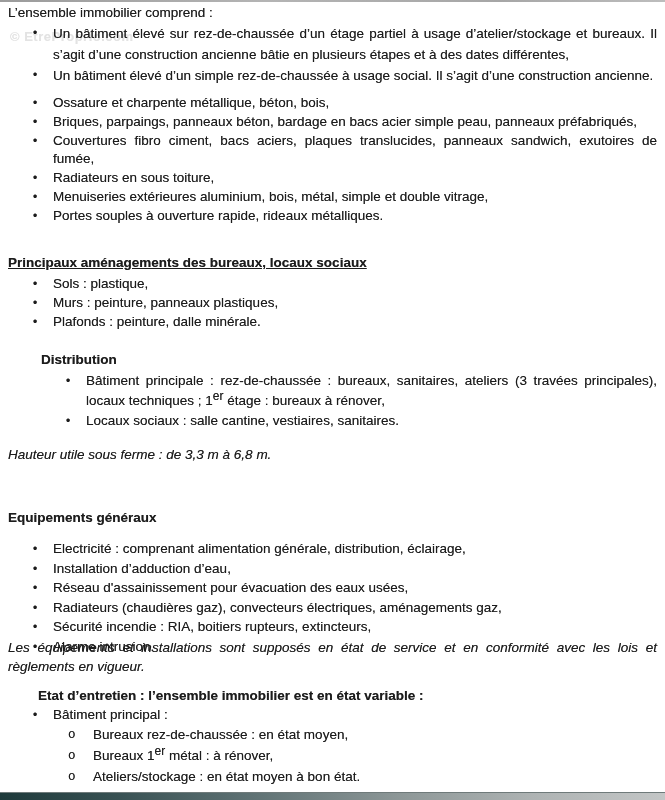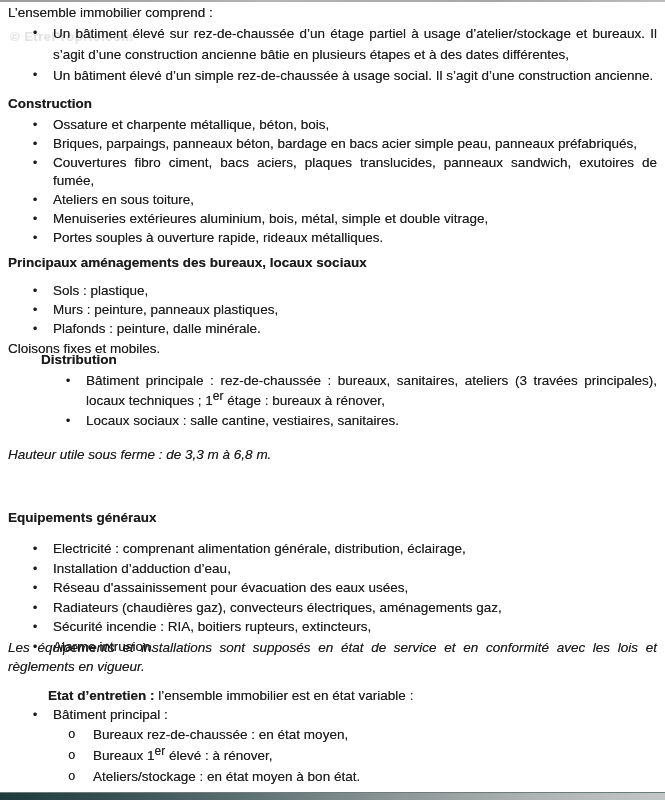--- a/index.html
+++ b/index.html
@@ -53,62 +53,60 @@
       <span class="m">•</span>
       <div class="t just" style="line-height:21px;">Un bâtiment élevé sur rez-de-chaussée d’un étage partiel à usage d’atelier/stockage et bureaux. Il s’agit d’une construction ancienne bâtie en plusieurs étapes et à des dates différentes,</div>
     </div>
     <div class="li" style="margin-bottom:0;">
       <span class="m">•</span>
       <div class="t" style="line-height:21px;">Un bâtiment élevé d’un simple rez-de-chaussée à usage social. Il s’agit d’une construction ancienne.</div>
     </div>
   </div>
 
   <div class="sec" style="top:94px;">
-    <div class="heading" style="margin-bottom:3px;">Construction</div>
     <div class="li">
       <span class="m">•</span>
       <div class="t">Ossature et charpente métallique, béton, bois,</div>
     </div>
     <div class="li">
       <span class="m">•</span>
       <div class="t">Briques, parpaings, panneaux béton, bardage en bacs acier simple peau, panneaux préfabriqués,</div>
     </div>
     <div class="li">
       <span class="m">•</span>
       <div class="t just">Couvertures fibro ciment, bacs aciers, plaques translucides, panneaux sandwich, exutoires de fumée,</div>
     </div>
     <div class="li">
       <span class="m">•</span>
-      <div class="t">Ateliers en sous toiture,</div>
+      <div class="t">Radiateurs en sous toiture,</div>
     </div>
     <div class="li">
       <span class="m">•</span>
       <div class="t">Menuiseries extérieures aluminium, bois, métal, simple et double vitrage,</div>
     </div>
     <div class="li">
       <span class="m">•</span>
       <div class="t">Portes souples à ouverture rapide, rideaux métalliques.</div>
     </div>
   </div>
 
   <div class="sec" style="top:253px;">
-    <div class="heading" style="margin-bottom:10px;">Principaux aménagements des bureaux, locaux sociaux</div>
+    <div class="heading" style="margin-bottom:3px;text-decoration:underline;">Principaux aménagements des bureaux, locaux sociaux</div>
     <div class="li">
       <span class="m">•</span>
       <div class="t">Sols : plastique,</div>
     </div>
     <div class="li">
       <span class="m">•</span>
       <div class="t">Murs : peinture, panneaux plastiques,</div>
     </div>
     <div class="li">
       <span class="m">•</span>
       <div class="t">Plafonds : peinture, dalle minérale.</div>
     </div>
-    <div class="para">Cloisons fixes et mobiles.</div>
   </div>
 
   <div class="sec" style="top:350px;margin-left:33px;">
     <div class="heading" style="margin-bottom:2px;">Distribution</div>
     <div class="li" style="margin-bottom:0;">
       <span class="m" style="line-height:20px;">•</span>
       <div class="t just" style="line-height:20px;"><span>Bâtiment principale : rez-de-chaussée : bureaux, sanitaires, ateliers (3 travées principales), locaux techniques ; 1</span><sup>er</sup><span> étage : bureaux à rénover,</span></div>
     </div>
     <div class="li">
       <span class="m" style="line-height:20px;">•</span>
@@ -147,32 +145,32 @@
       <span class="m">•</span>
       <div class="t">Alarme intrusion.</div>
     </div>
   </div>
 
   <div class="sec" style="top:638px;">
     <div class="para just italic">Les équipements et installations sont supposés en état de service et en conformité avec les lois et règlements en vigueur.</div>
   </div>
 
   <div class="sec" style="top:686px;">
-    <div class="para" style="margin-left:40px;"><b>Etat d’entretien :</b><span> l’ensemble immobilier est en état variable :</span></div>
+    <div class="para" style="margin-left:30px;font-weight:bold;"><b>Etat d’entretien :</b><span> l’ensemble immobilier est en état variable :</span></div>
     <div class="li" style="margin-top:1px;margin-bottom:2px;">
       <span class="m">•</span>
       <div class="t">Bâtiment principal :</div>
     </div>
     <div class="li sub">
       <span class="m">o</span>
       <div class="t">Bureaux rez-de-chaussée : en état moyen,</div>
     </div>
     <div class="li sub">
       <span class="m">o</span>
-      <div class="t"><span>Bureaux 1</span><sup>er</sup><span> élevé : à rénover,</span></div>
+      <div class="t"><span>Bureaux 1</span><sup>er</sup><span> métal : à rénover,</span></div>
     </div>
     <div class="li sub">
       <span class="m">o</span>
       <div class="t">Ateliers/stockage : en état moyen à bon état.</div>
     </div>
     <div class="li">
       <span class="m">•</span>
       <div class="t">Locaux sociaux en état moyen.</div>
     </div>
   </div>

